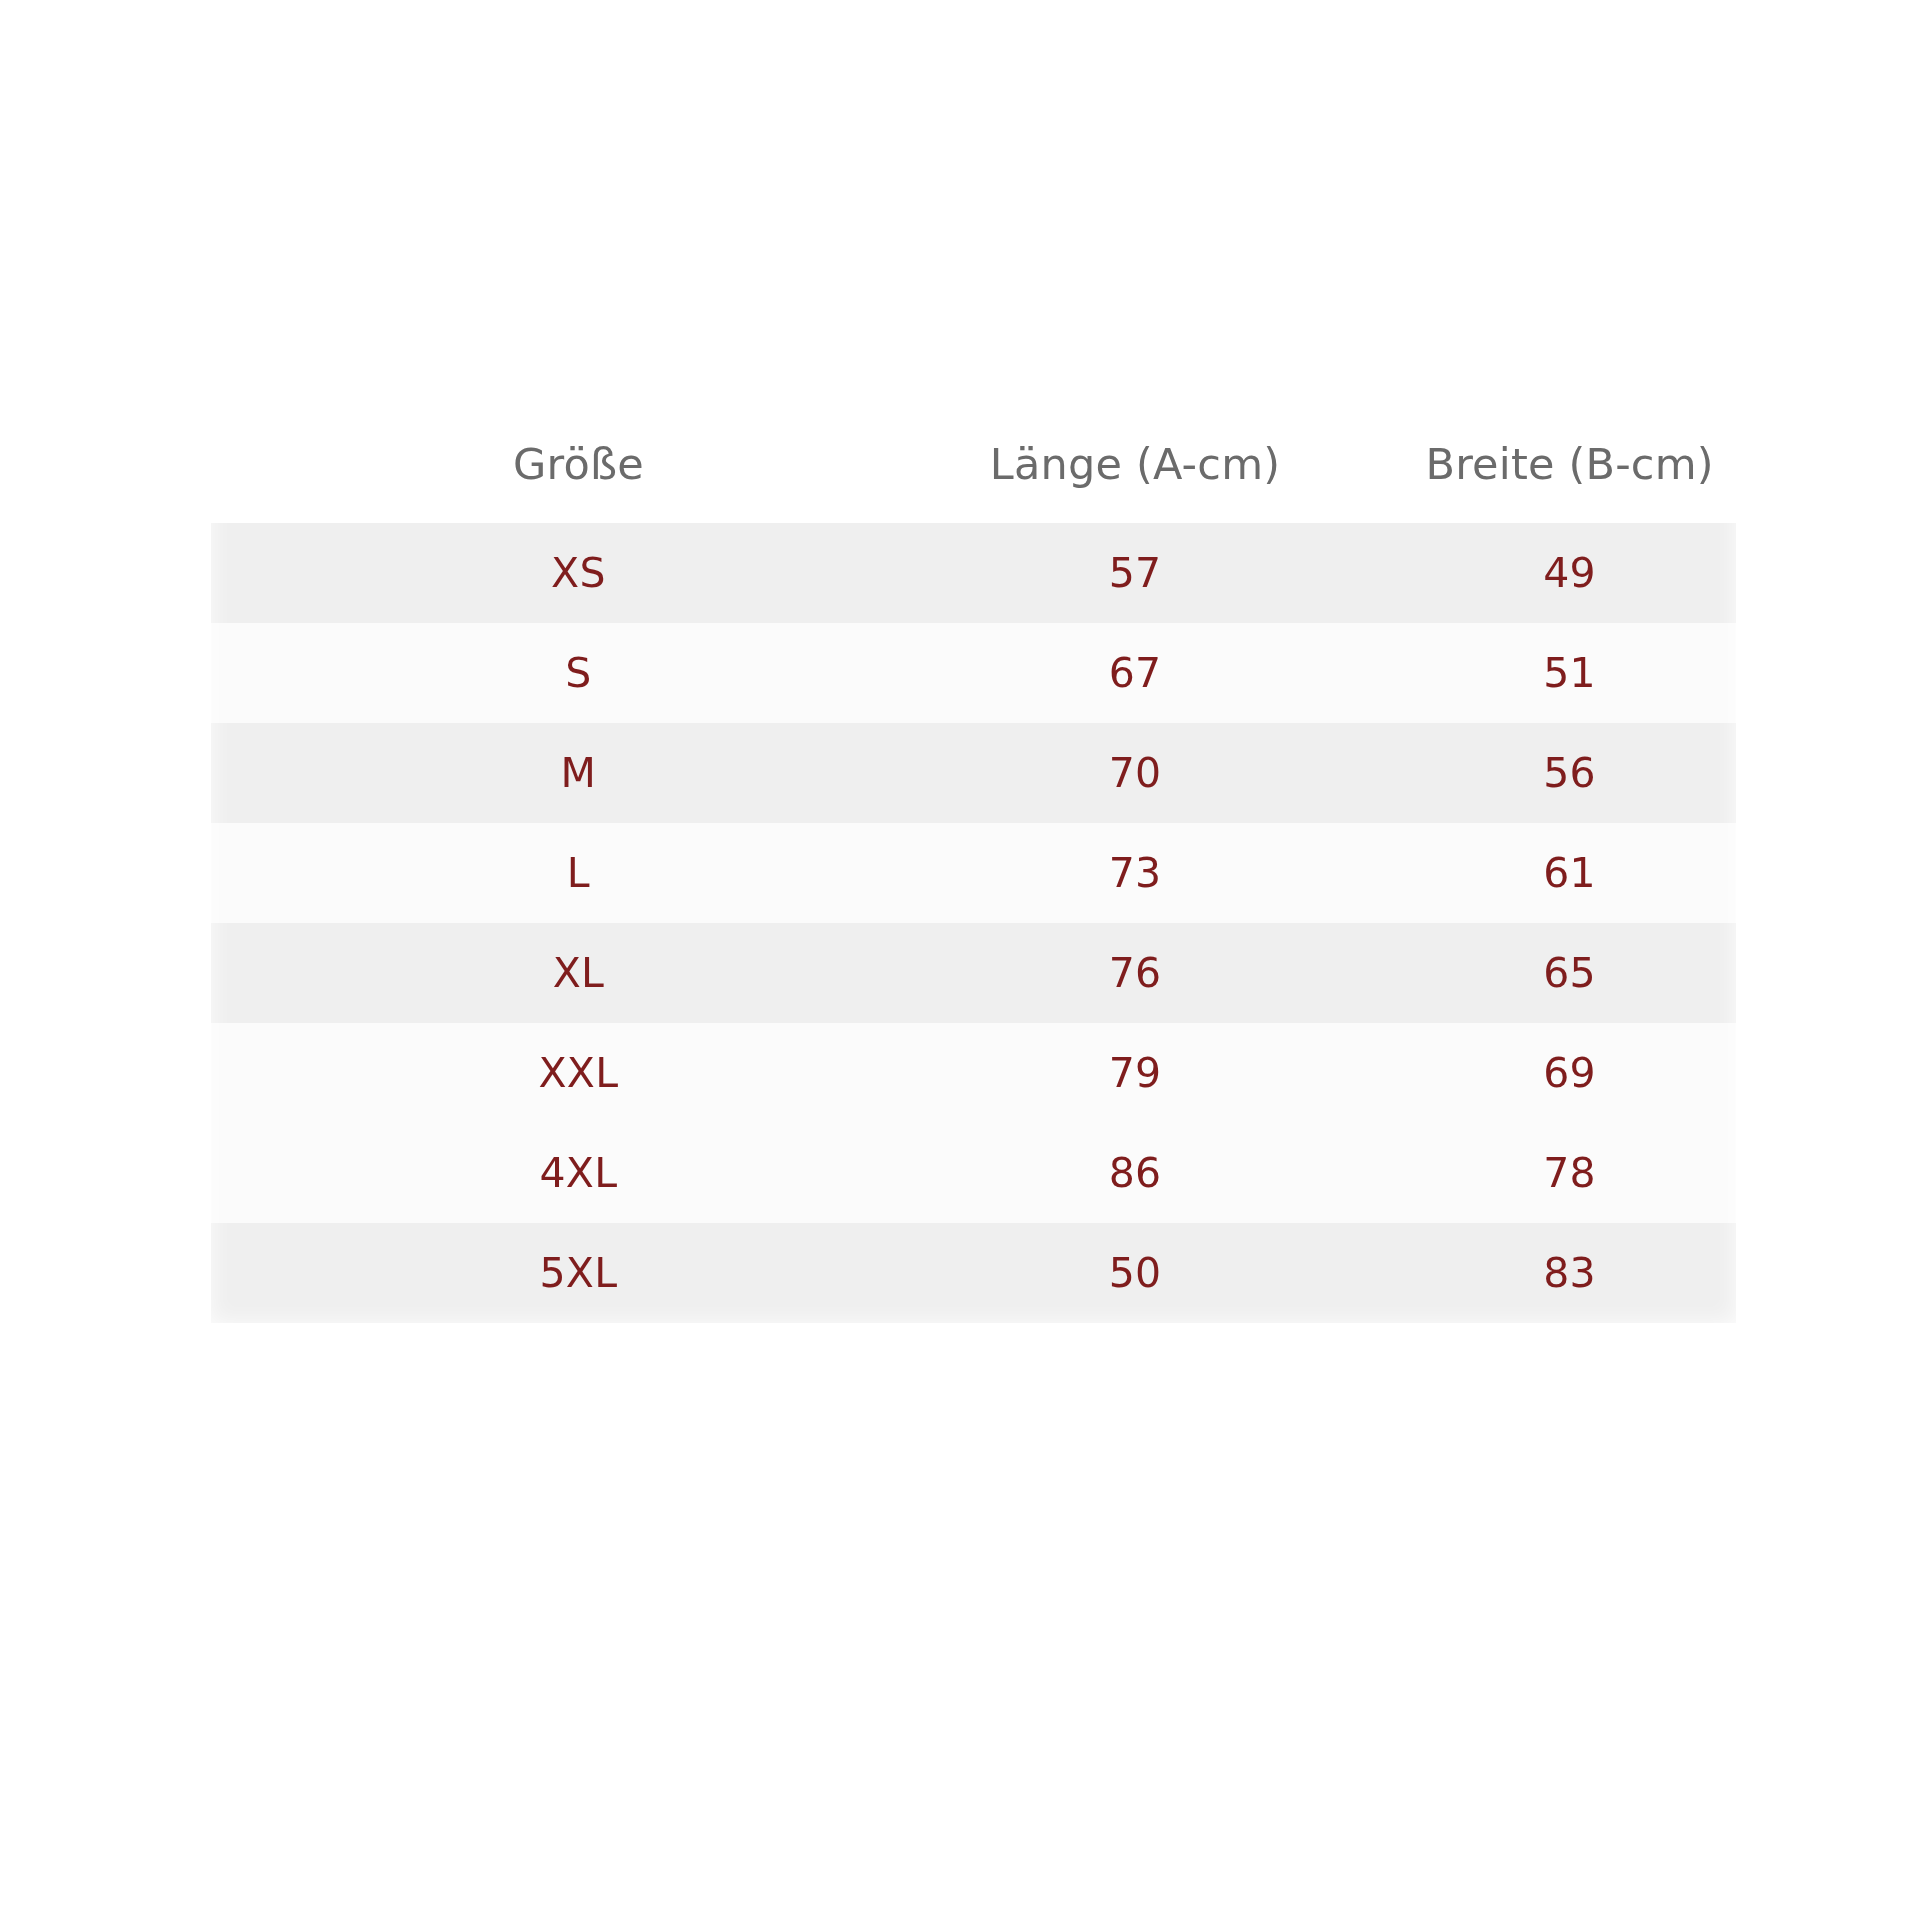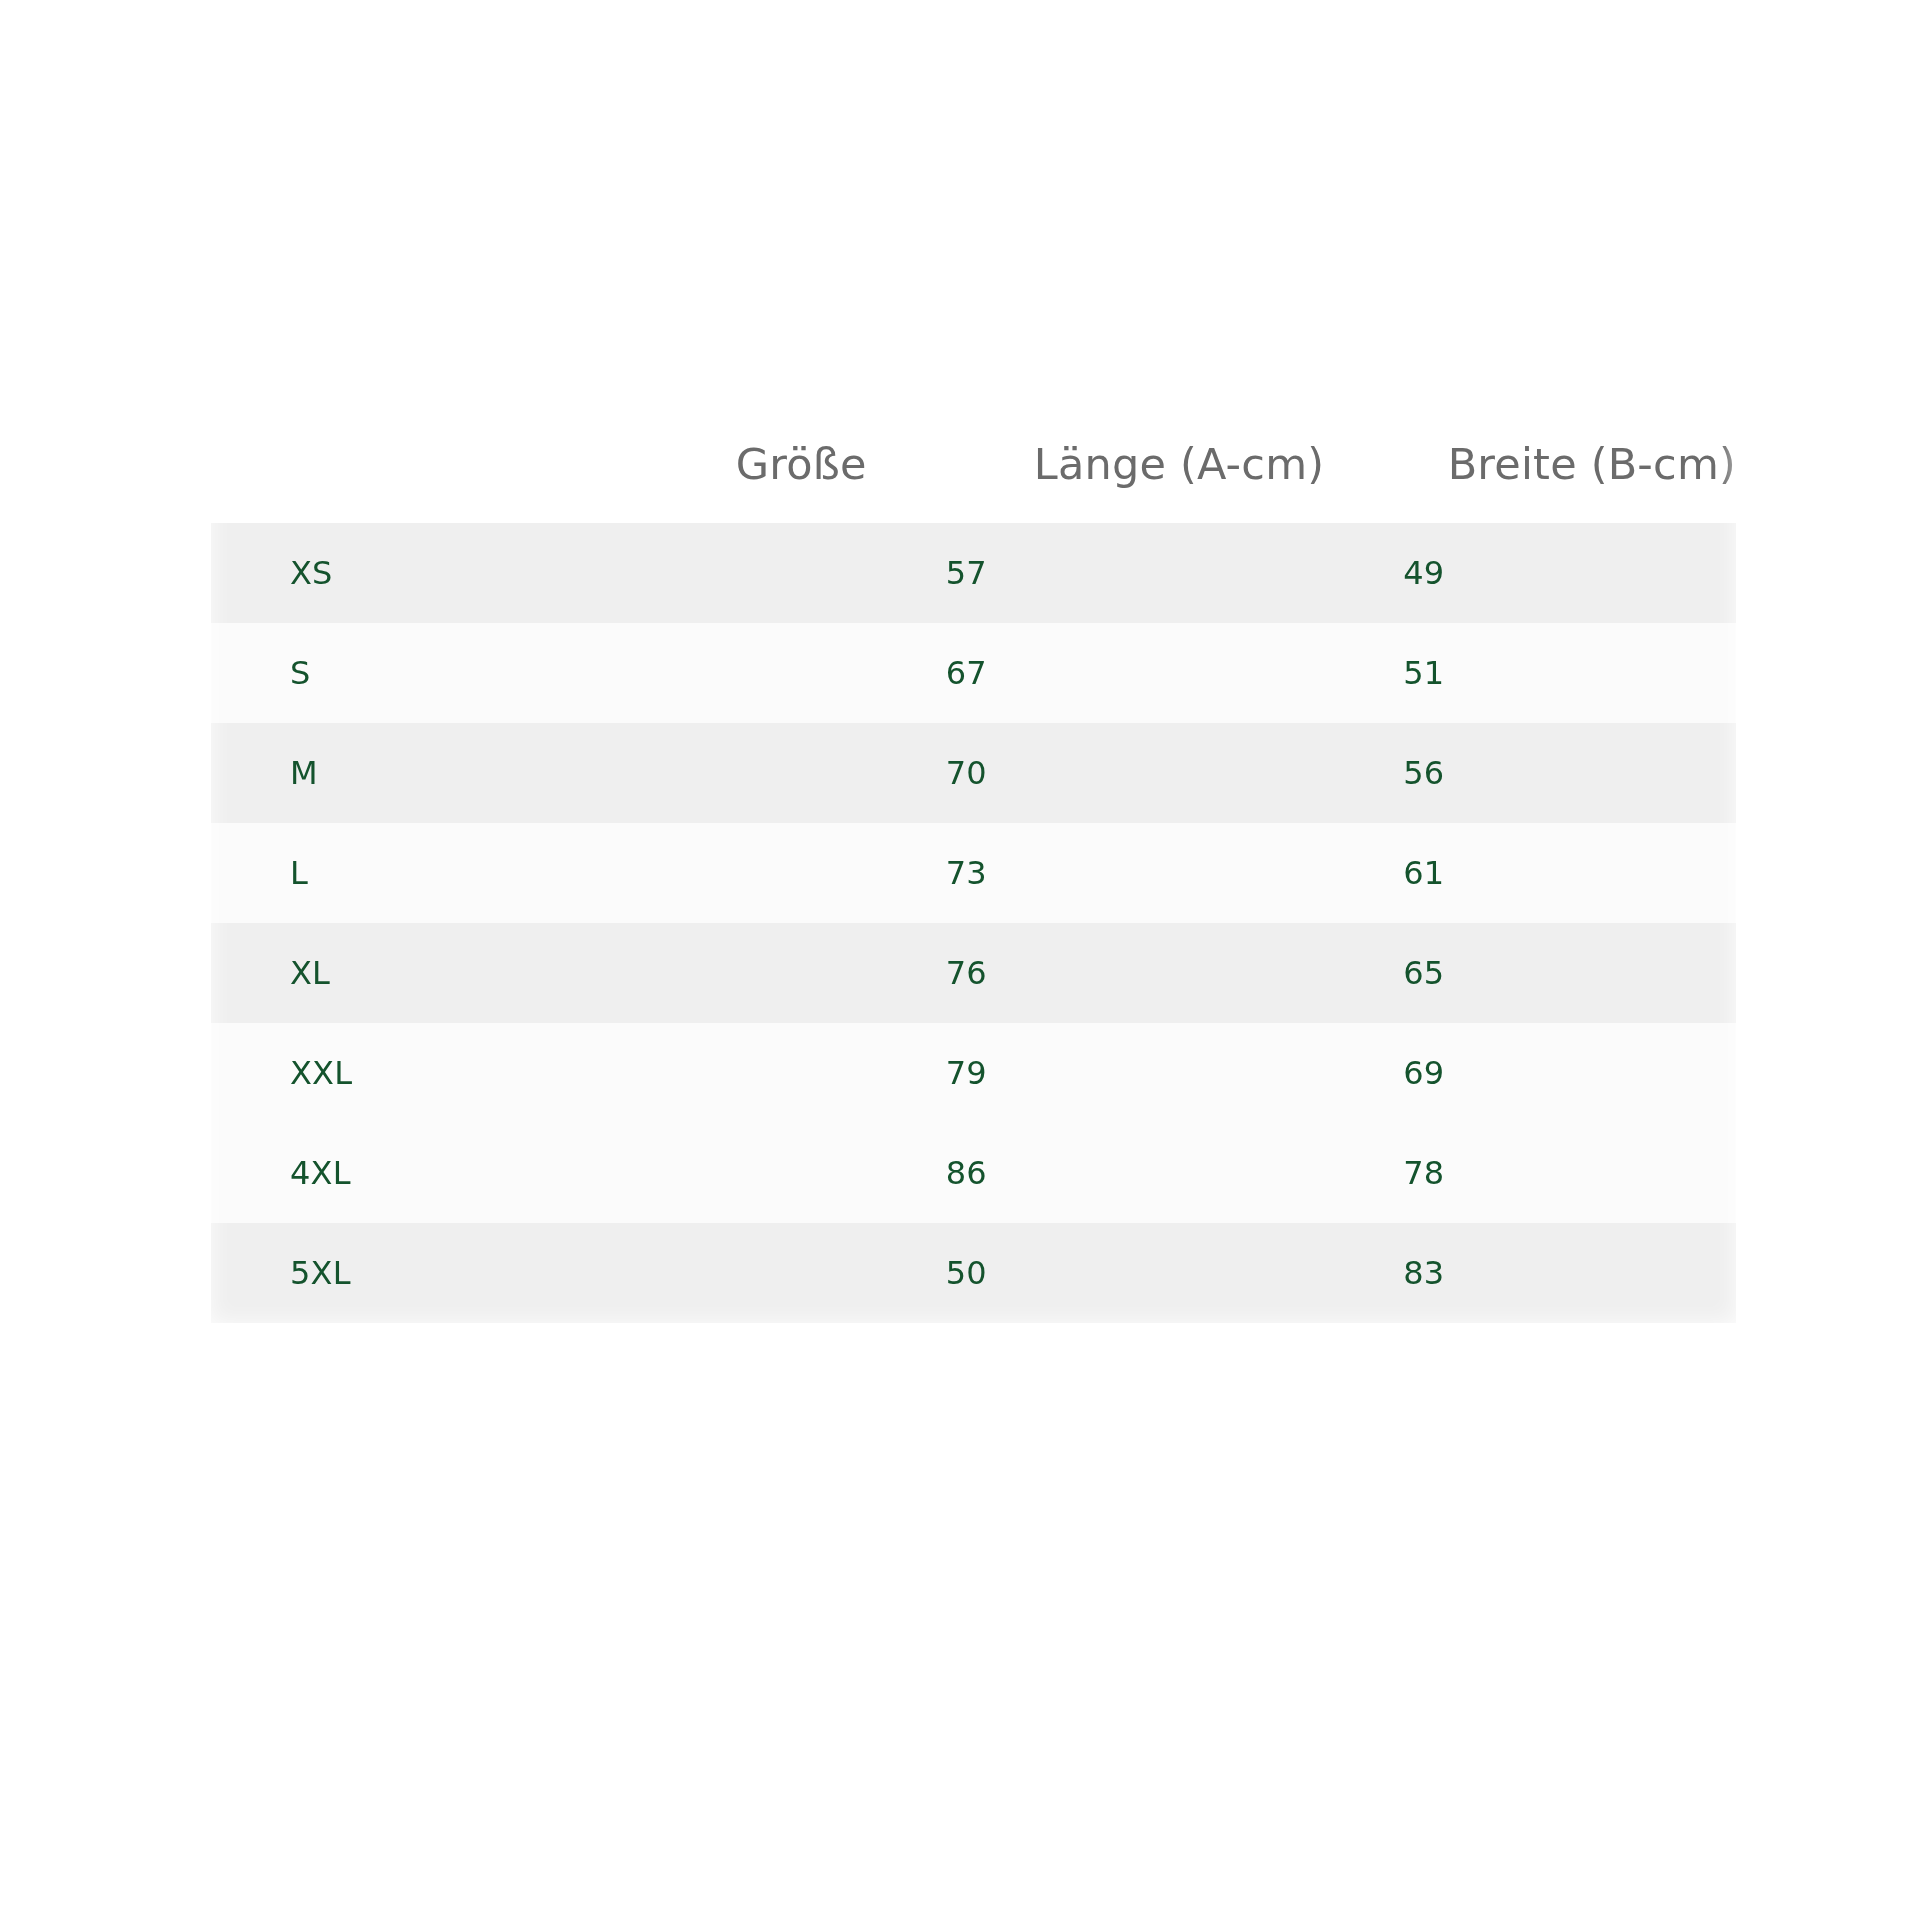--- a/index.html
+++ b/index.html
@@ -30,35 +30,35 @@
   table.size-table {
     width: 100%;
     border-collapse: collapse;
     table-layout: fixed;
   }
   table.size-table col.c-size  { width: 43%; }
   table.size-table col.c-len   { width: 30%; }
   table.size-table col.c-wid   { width: 27%; }
 
   table.size-table thead th {
-    text-align: right;
+    text-align: center;
     font-weight: 400;
     font-size: 43px;
     color: #6b6b6b;
     padding: 0 0 0 79px;
     height: 119px;
     vertical-align: middle;
     background: #ffffff;
     letter-spacing: 0.2px;
   }
   table.size-table tbody td {
-    text-align: left;
+    text-align: center;
     font-weight: 400;
-    font-size: 32px;
-    color: #14532d;
+    font-size: 41px;
+    color: #7f1d1d;
     padding: 0 0 0 79px;
     height: 100px;
     vertical-align: middle;
     letter-spacing: 0.2px;
   }
   table.size-table tbody tr.odd td {
     background: #efefef;
   }
   table.size-table tbody tr.even td {
     background: #fbfbfb;

